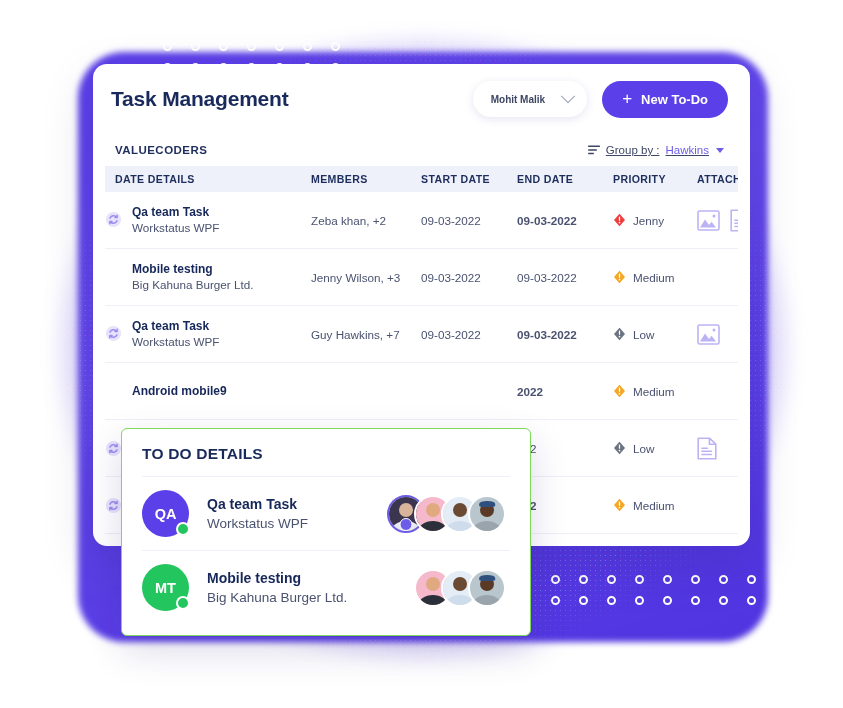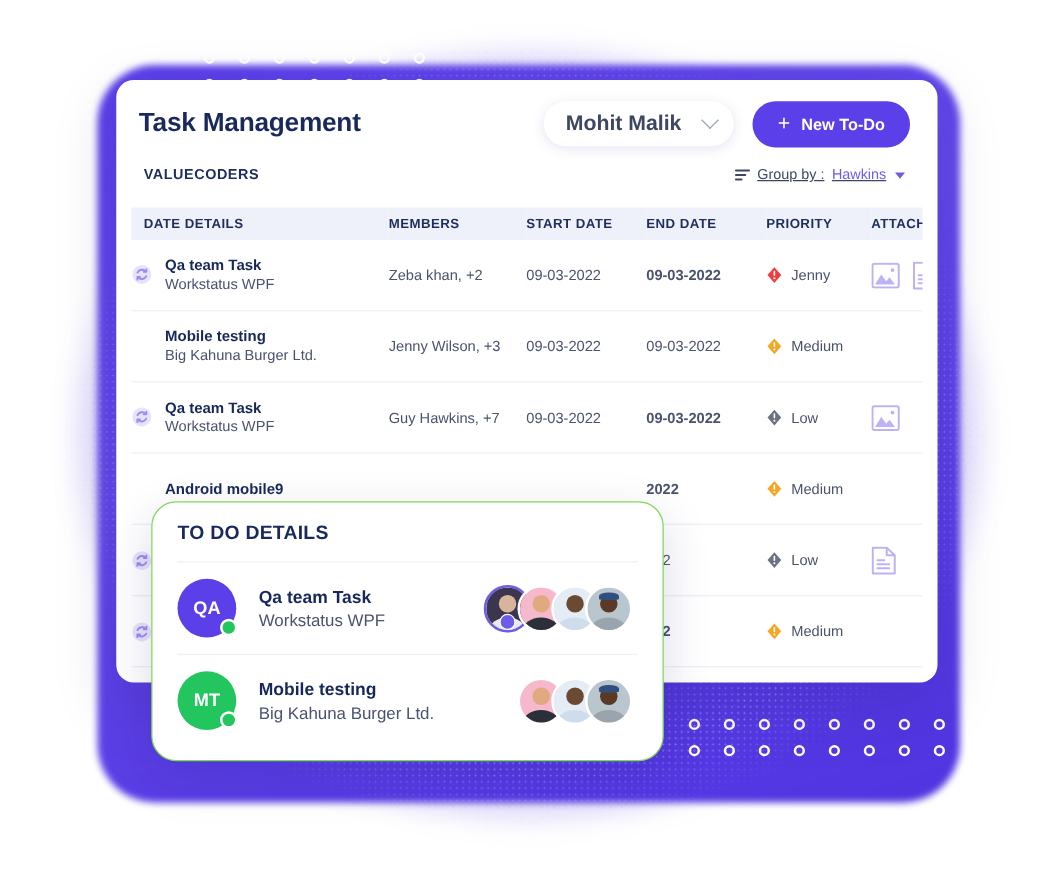--- a/index.html
+++ b/index.html
@@ -100,21 +100,21 @@
   .header-spacer { flex: 1; }
   #user-select {
     display: flex;
     align-items: center;
     gap: 18px;
     height: 36px;
     padding: 0 14px 0 18px;
     background: #fff;
     border-radius: 18px;
     box-shadow: 0 2px 10px rgba(60,40,150,.13);
-    font-size: 17px;
+    font-size: 10px;
     font-weight: 600;
     color: #3d4663;
     margin-right: 15px;
     cursor: pointer;
   }
   .chev {
     width: 9px; height: 9px;
     border-right: 1.8px solid #9aa1bb;
     border-bottom: 1.8px solid #9aa1bb;
     transform: rotate(45deg) translate(-2px,-2px);
@@ -139,21 +139,21 @@
   
   #table-panel {
     margin: 0 12px;
     border-radius: 8px 8px 0 0;
     background: #fff;
     overflow: hidden;
     box-shadow: 0 -1px 0 #eceefa inset;
   }
   #group-bar {
     display: flex;
-    align-items: flex-start;
+    align-items: center;
     height: 32px;
     padding: 0 14px 0 10px;
     font-size: 11.5px;
   }
   #group-bar .org-name {
     color: #1d2d5c;
     font-weight: 600;
     letter-spacing: .45px;
     font-size: 11.5px;
   }
@@ -226,26 +226,26 @@
     line-height: 1.35;
   }
   .date-overdue { color: #f03c3c; font-weight: 600; }
   .prio-cell { display: flex; align-items: center; gap: 7px; }
   .att-cell { display: flex; align-items: center; gap: 10px; }
 
   
   #todo-details-card {
     position: absolute;
     left: 121px;
-    top: 401px;
+    top: 428px;
     width: 410px;
     height: 208px;
     background: #ffffff;
     border: 1.6px solid #7ed957;
-    border-radius: 20px;
+    border-radius: 6px;
     box-shadow: 0 14px 38px rgba(35,20,110,.16);
     box-sizing: border-box;
     padding: 16px 20px 0 20px;
   }
   #overlay-title {
     font-size: 15.5px;
     font-weight: 700;
     color: #19295c;
     letter-spacing: .2px;
     margin-bottom: 13px;

